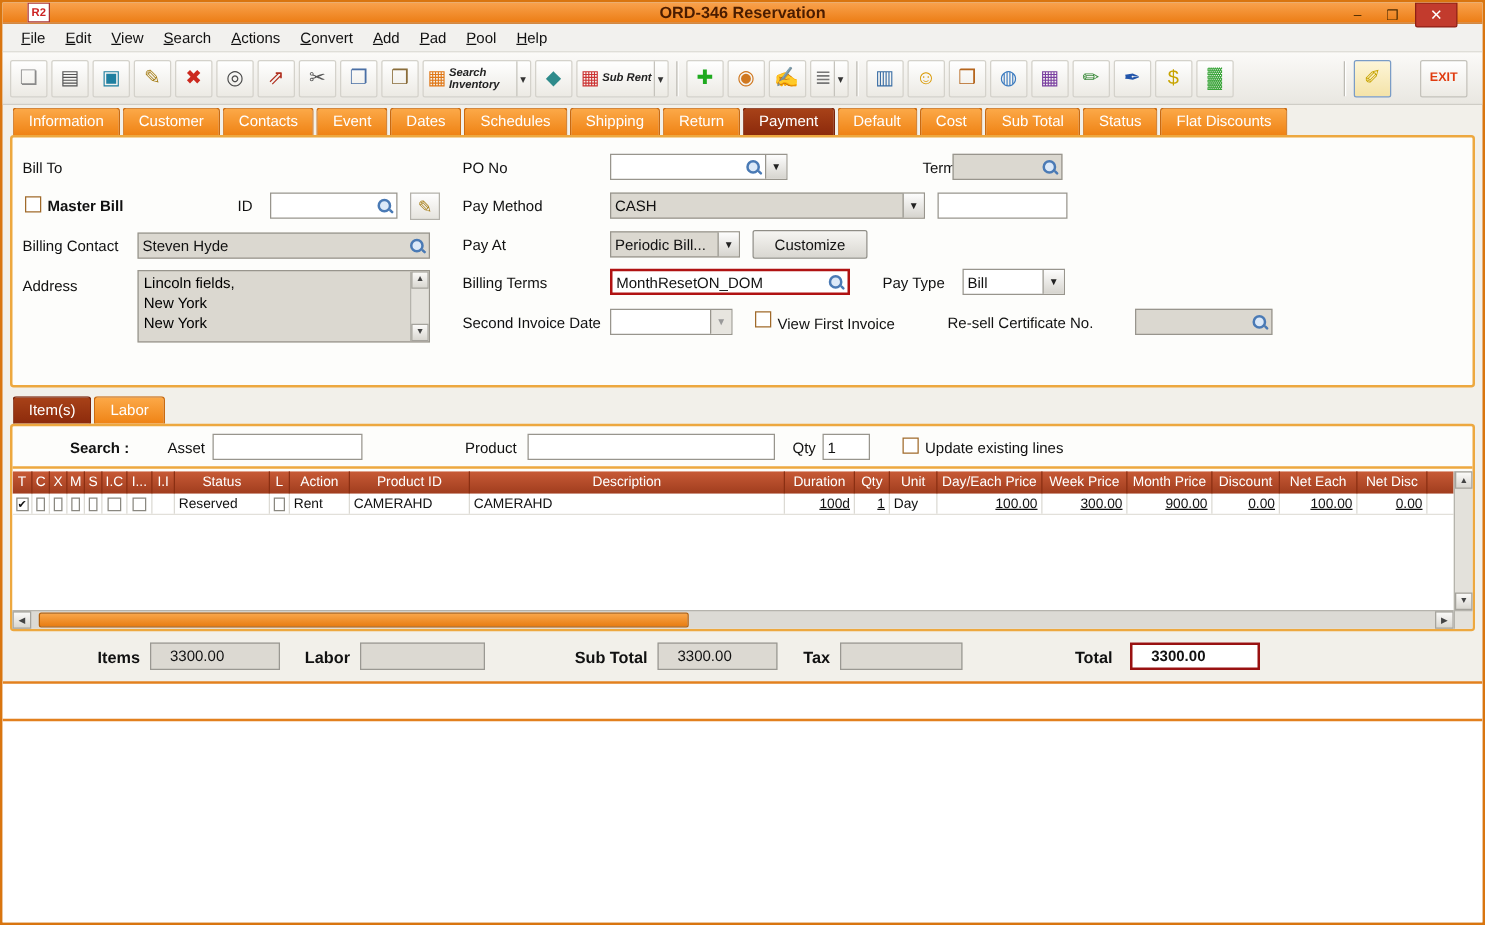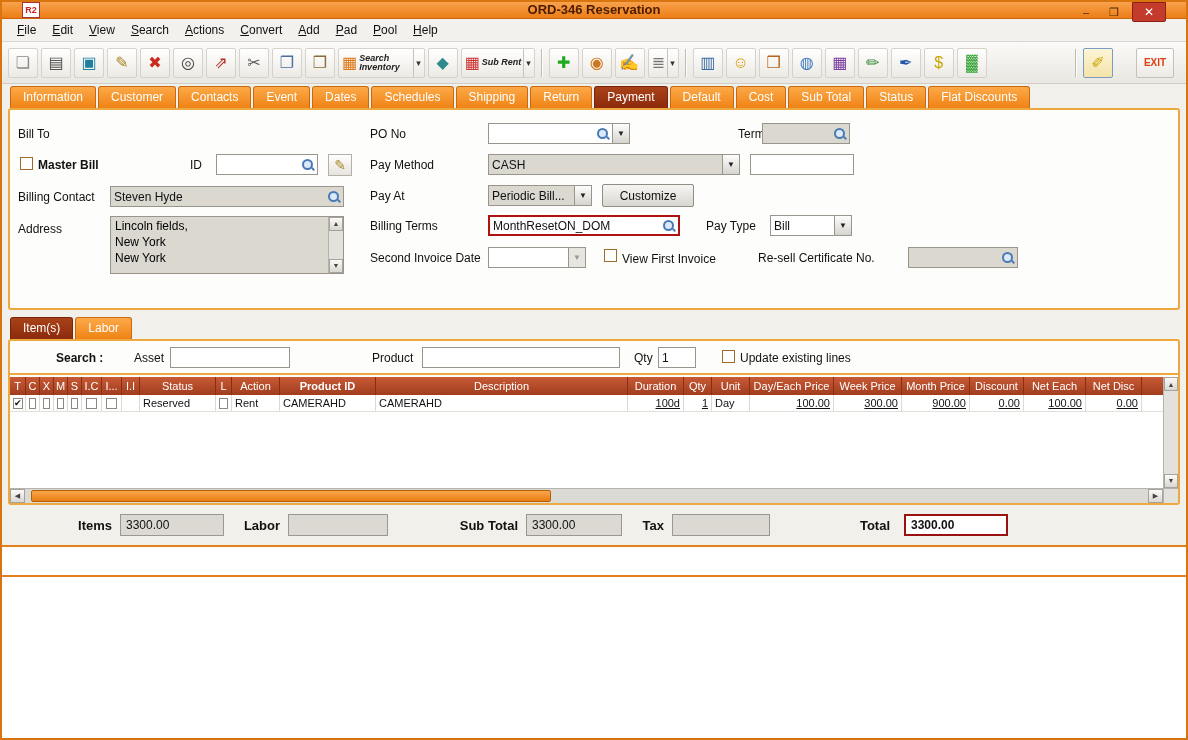--- a/index.html
+++ b/index.html
@@ -112,21 +112,21 @@
   .ihscroll .sb-btn { width:15px; height:100%; flex:none; }
   .h-track { flex:1; position:relative; }
   .h-thumb { position:absolute; left:6px; top:1px; bottom:1px; width:520px;
     background:linear-gradient(#f9a64a,#e87d12); border:1px solid #b55f08; border-radius:2px; }
   .scroll-corner { position:absolute; right:0; bottom:0; width:15px; height:15px; background:#e3e1db;
     border-left:1px solid #b5b3ac; border-top:1px solid #b5b3ac; }
   
   .totals { height:34px; flex:none; position:relative; }
   .t-lbl { position:absolute; top:9px; font-size:13px; font-weight:bold; color:#111; text-align:right; }
   .t-fld { position:absolute; top:5px; height:22px; background:#dcd9d2; border:1px solid #9a9892;
-    font-size:12px; color:#111; display:flex; align-items:center; padding:0 5px; }
+    font-size:12px; color:#111; display:flex; align-items:center; padding:0 15px; }
   .t-fld.total { background:#fff; border:2px solid #991111; font-weight:bold; }
   
   .statusbar { flex:none; height:30px; background:#fff; border-top:2px solid #e2801e; margin-top:2px; }
   .statusbar2 { flex:1; background:#fff; border-top:2px solid #e2801e; }
 </style>
 </head>
 <body>
 
 <div class="window">
 
@@ -380,21 +380,21 @@
           <div class="th" style="width: 14px;">C</div>
           <div class="th" style="width: 14px;">X</div>
           <div class="th" style="width: 14px;">M</div>
           <div class="th" style="width: 14px;">S</div>
           <div class="th" style="width: 20px;">I.C</div>
           <div class="th" style="width: 20px;">I...</div>
           <div class="th" style="width: 18px;">I.I</div>
           <div class="th" style="width: 76px;">Status</div>
           <div class="th" style="width: 16px;">L</div>
           <div class="th" style="width: 48px;">Action</div>
-          <div class="th" style="width: 96px; font-weight: bold;">Product ID</div>
+          <div class="th" style="width: 96px;">Product ID</div>
           <div class="th" style="width: 252px;">Description</div>
           <div class="th" style="width: 56px;">Duration</div>
           <div class="th" style="width: 28px;">Qty</div>
           <div class="th" style="width: 38px;">Unit</div>
           <div class="th" style="width: 84px;">Day/Each Price</div>
           <div class="th" style="width: 68px;">Week Price</div>
           <div class="th" style="width: 68px;">Month Price</div>
           <div class="th" style="width: 54px;">Discount</div>
           <div class="th" style="width: 62px;">Net Each</div>
           <div class="th" style="width: 56px;">Net Disc</div>

